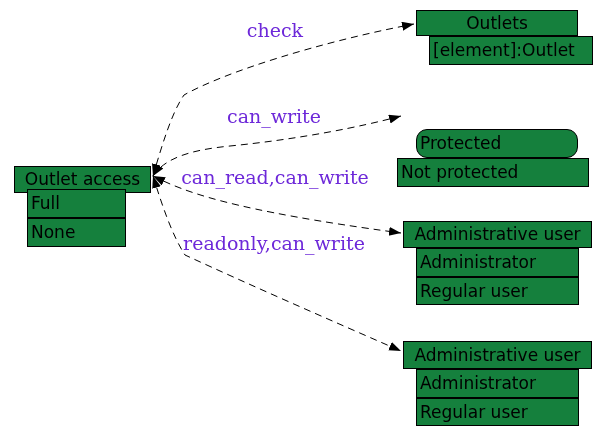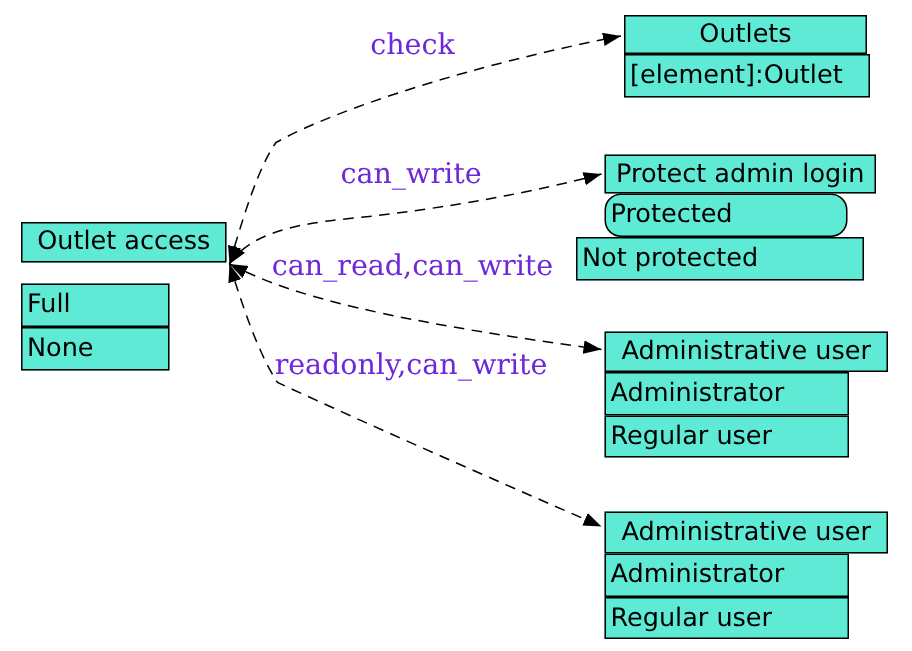--- a/index.html
+++ b/index.html
@@ -5,26 +5,26 @@
 <style>
   html,body { margin:0; padding:0; background:#ffffff; }
   .canvas {
     position:relative; width:608px; height:434px;
     background:#ffffff; overflow:hidden;
     font-family:"DejaVu Sans", sans-serif;
   }
   .edges-svg { position:absolute; left:0; top:0; }
   .cell {
     position:absolute; box-sizing:border-box;
-    border:1px solid #000000; background:#5eead4; color:#000000;
+    border:1px solid #000000; background:#15803d; color:#000000;
     font-size:17px; line-height:1;
     display:flex; align-items:center; white-space:nowrap;
   }
   .cell.hdr { justify-content:center; }
-  .cell.row { padding-left:3px; }
+  .cell.row { padding-left:3px;margin-left:13px; }
   .edge-label {
     position:absolute; transform:translate(-50%,-50%);
     font-family:"DejaVu Serif", serif; font-size:19px; color:#6d28d9;
     white-space:nowrap;
   }
 </style>
 </head>
 <body>
 
 <div class="canvas">
@@ -37,28 +37,27 @@
       <marker id="ah-start" markerUnits="userSpaceOnUse" markerWidth="13" markerHeight="10" refX="12" refY="4.5" orient="auto-start-reverse">
         <path d="M0,0 L12,4.5 L0,9 Z" fill="#000000"></path>
       </marker>
     </defs>
     <path d="M153,176 C162,145 172,112 184,95 C225,72 320,42 414,24" fill="none" stroke="#000000" stroke-width="1" stroke-dasharray="7,5" marker-start="url(#ah-start)" marker-end="url(#ah-end)"></path>
     <path d="M153,176 C165,158 190,150 230,146 C300,139 360,127 401,116" fill="none" stroke="#000000" stroke-width="1" stroke-dasharray="7,5" marker-start="url(#ah-start)" marker-end="url(#ah-end)"></path>
     <path d="M153,176 C185,192 230,210 401,233" fill="none" stroke="#000000" stroke-width="1" stroke-dasharray="7,5" marker-start="url(#ah-start)" marker-end="url(#ah-end)"></path>
     <path d="M153,176 C162,205 172,235 185,255 C250,285 330,320 401,351" fill="none" stroke="#000000" stroke-width="1" stroke-dasharray="7,5" marker-start="url(#ah-start)" marker-end="url(#ah-end)"></path>
   </svg>
 
-  <div class="cell hdr" style="left:14px; top:148px; width:137px; height:27px;">Outlet access</div>
+  <div class="cell hdr" style="left:14px; top:166px; width:137px; height:27px;">Outlet access</div>
   <div class="cell row" style="left:14px; top:189px; width:99px; height:29px;">Full</div>
   <div class="cell row" style="left:14px; top:218px; width:99px; height:29px;">None</div>
 
   <div class="cell hdr" style="left:416px; top:10px; width:162px; height:26px;">Outlets</div>
   <div class="cell row" style="left:416px; top:36px; width:164px; height:29px;">[element]:Outlet</div>
 
-  <div class="cell hdr" style="left:403px; top:103px; width:181px; height:26px;">Protect admin login</div>
   <div class="cell row" style="left:403px; top:129px; width:162px; height:29px;border-radius:11px;">Protected</div>
   <div class="cell row" style="left:384px; top:158px; width:192px; height:29px;">Not protected</div>
 
   <div class="cell hdr" style="left:403px; top:221px; width:189px; height:27px;">Administrative user</div>
   <div class="cell row" style="left:403px; top:248px; width:163px; height:29px;">Administrator</div>
   <div class="cell row" style="left:403px; top:277px; width:163px; height:28px;">Regular user</div>
 
   <div class="cell hdr" style="left:403px; top:341px; width:189px; height:28px;">Administrative user</div>
   <div class="cell row" style="left:403px; top:369px; width:163px; height:29px;">Administrator</div>
   <div class="cell row" style="left:403px; top:398px; width:163px; height:28px;">Regular user</div>

